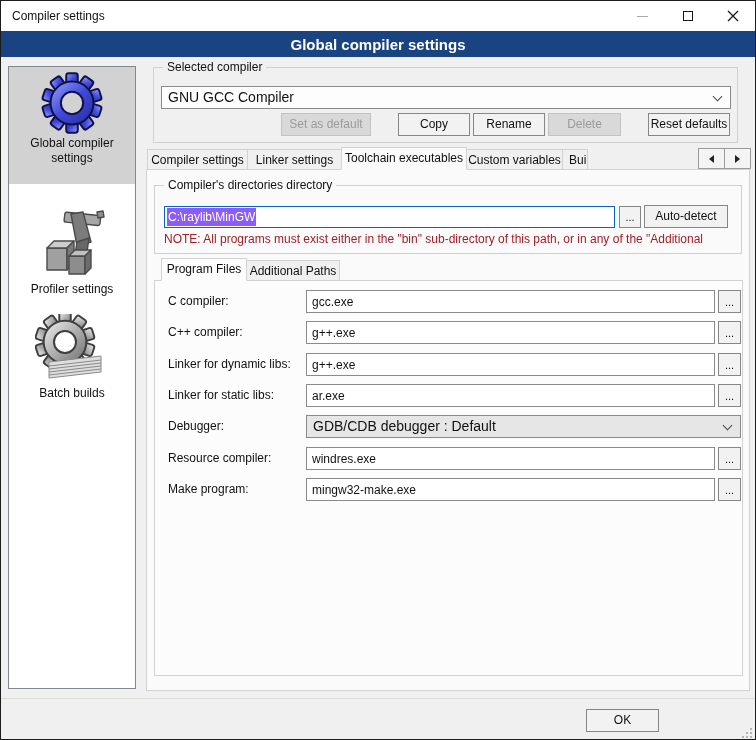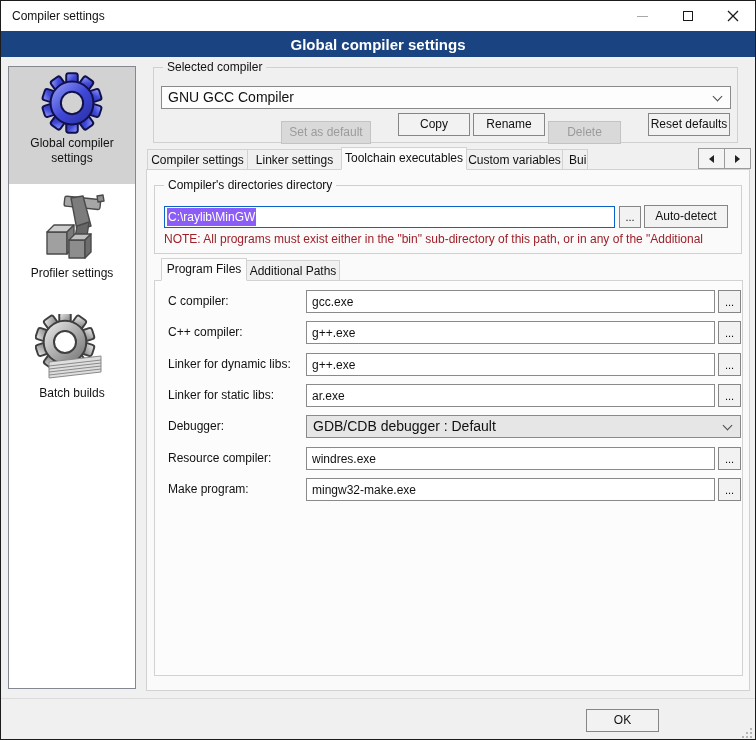--- a/index.html
+++ b/index.html
@@ -17,39 +17,39 @@
   
   .banner{position:absolute;left:0;top:30px;width:100%;height:26px;background:#1a4382;color:#fff;
           display:flex;align-items:center;justify-content:center;font-size:15px;font-weight:bold;}
 
   
   .sidebar{position:absolute;left:7px;top:65px;width:128px;height:623px;background:#fff;border:1px solid #828790;}
   .side-item{width:100%;display:flex;flex-direction:column;align-items:center;font-size:12px;color:#111;}
   .side-item .lbl{text-align:center;line-height:15px;width:118px;}
   .side-item.selected{background:#d2d2d2;}
   .it1{height:117px;padding-top:3px;}
-  .it2{height:114px;padding-top:8px;}
+  .it2{height:114px;padding-top:24px;}
   .it3{padding-top:16px;}
 
   
   .group{position:absolute;border:1px solid #d0d0d0;}
   .legend{position:absolute;top:-8px;left:9px;padding:0 4px;font-size:12px;color:#111;line-height:14px;}
   .legend.on-dialog{background:#f0f0f0;}
   .legend.on-page{background:#fafafa;}
 
   
   .combo{position:absolute;border:1px solid #8a8a8a;background:#fdfdfd;font-size:14px;color:#111;}
   .combo .val{position:absolute;left:6px;top:0;right:24px;line-height:21px;white-space:nowrap;overflow:hidden;}
   .combo .chev{position:absolute;right:9px;top:6px;width:7px;height:7px;border-right:1.4px solid #4a4a4a;border-bottom:1.4px solid #4a4a4a;transform:rotate(45deg);}
   .combo.gray{background:#e6e6e6;}
 
   
   .btn{position:absolute;height:23px;background:#f2f2f2;border:1px solid #868686;font-size:12px;color:#111;
        text-align:center;padding:0;line-height:21px;}
-  .btn.disabled{background:#d9d9d9;border-color:#c3c3c3;color:#9b9b9b;margin-top:8px;}
+  .btn.disabled{background:#d9d9d9;border-color:#c3c3c3;color:#9b9b9b;}
   .browse{height:22px;width:22px;background:#f2f2f2;border:1px solid #868686;font-size:11px;line-height:18px;text-align:center;color:#111;padding:0;}
 
   
   .tabstrip{position:absolute;display:flex;align-items:flex-end;z-index:3;}
   .tab{height:21px;line-height:20px;text-align:center;border:1px solid #d2d2d2;background:#f0f0f0;
        margin-right:-1px;overflow:hidden;white-space:nowrap;font-size:12px;color:#111;}
   .tab.selected{height:23px;line-height:21px;background:#fafafa;border-bottom-color:#fafafa;z-index:4;}
   .tab.selected.sub{background:#fcfcfc;border-bottom-color:#fcfcfc;}
   .tabscroll{position:absolute;top:147px;display:flex;z-index:5;}
   .scrollbtn{width:27px;height:21px;background:#f4f4f4;border:1px solid #9a9a9a;margin-left:-1px;display:flex;align-items:center;justify-content:center;}

